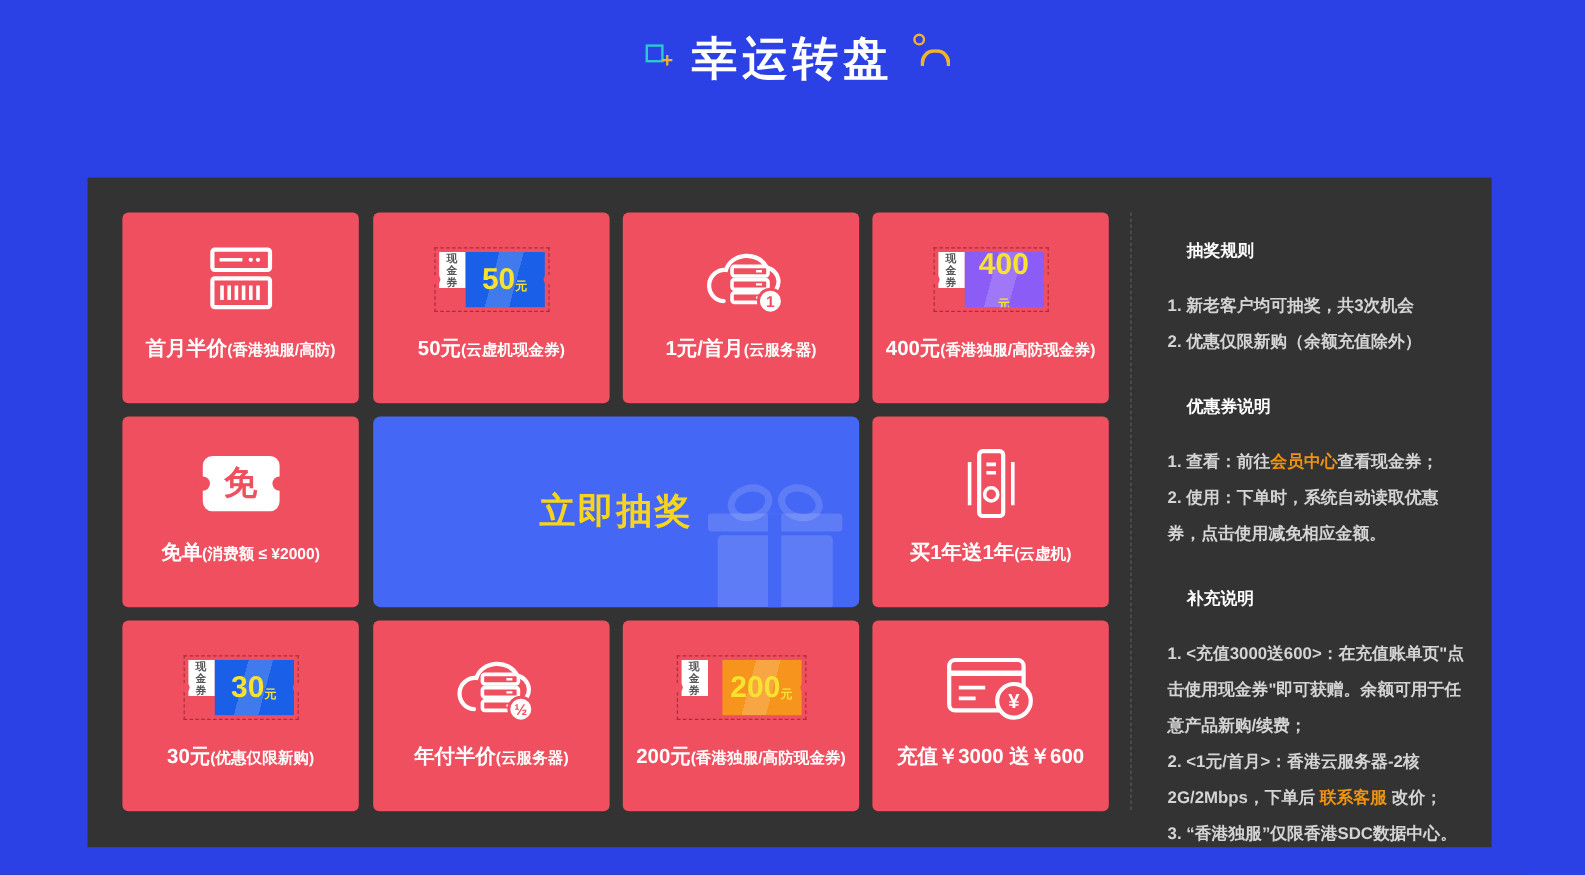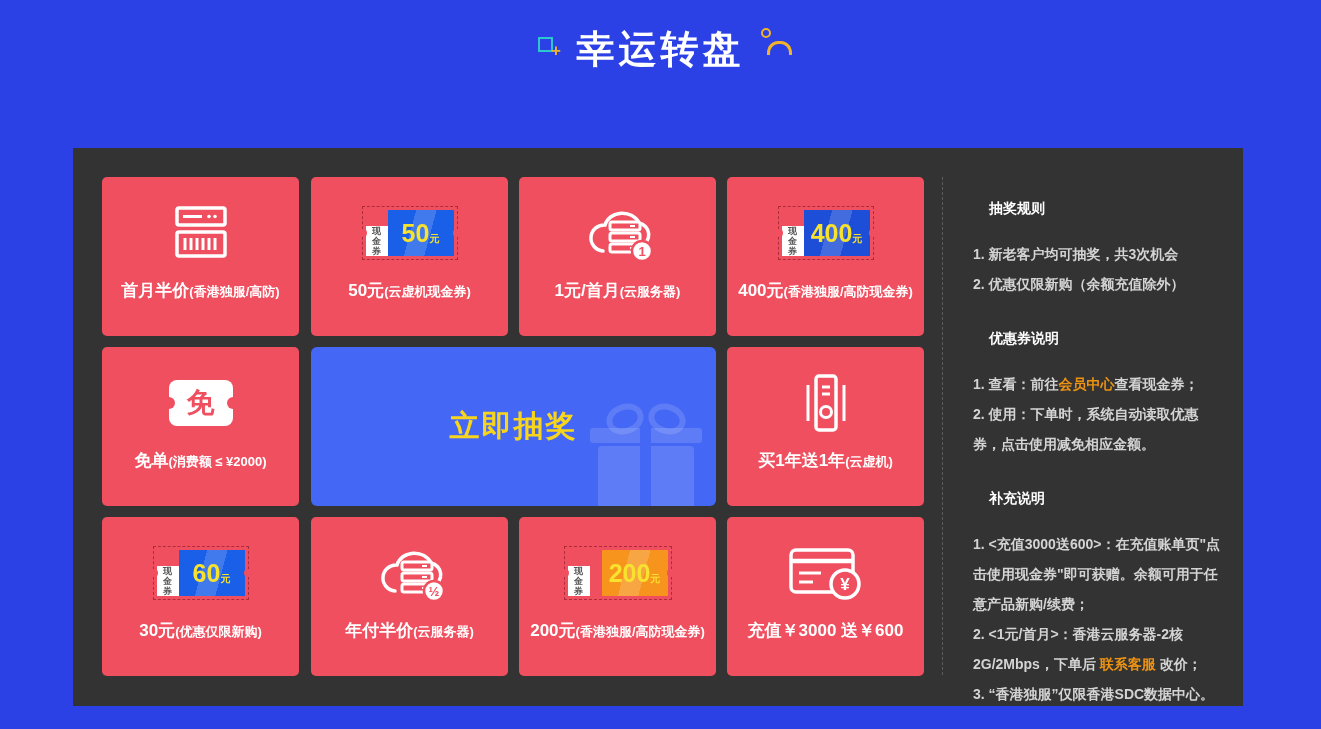--- a/index.html
+++ b/index.html
@@ -20,29 +20,29 @@
   
   .panel{position:absolute;left:73px;top:148px;width:1170px;height:558px;background:#333333;}
   .card{position:absolute;width:197px;height:159px;background:#F04F5F;border-radius:5px;}
   .c1{left:29px}.c2{left:238px}.c3{left:446px}.c4{left:654px}
   .r1{top:29px}.r2{top:199px}.r3{top:369px}
   .card-icon{position:absolute;left:0;top:8px;width:100%;height:96px;display:flex;align-items:center;justify-content:center;}
   .card-label{position:absolute;left:0;top:102px;width:100%;text-align:center;color:#fff;white-space:nowrap;}
   .card-label .main{font-size:17px;font-weight:bold;}
   .card-label .sub{font-size:13px;font-weight:bold;}
   
-  .coupon{position:relative;display:flex;align-items:flex-end;border:1px dashed rgba(120,15,30,.55);padding:3px;}
+  .coupon{position:relative;display:flex;align-items:flex-start;border:1px dashed rgba(120,15,30,.55);padding:3px;}
   .coupon .stub{width:22px;background:#fff;display:flex;align-items:center;justify-content:center;}
   .coupon .stub span{display:inline-block;width:11px;font-size:9px;line-height:10px;color:#555;font-weight:bold;word-break:break-all;text-align:center;}
   .coupon .cval{position:relative;width:66px;height:46px;display:flex;align-items:center;justify-content:center;overflow:hidden;}
   .coupon .cval::before{content:"";position:absolute;inset:0;background:linear-gradient(105deg,transparent 36%,rgba(255,255,255,.17) 36%,rgba(255,255,255,.17) 62%,transparent 62%);}
   .coupon .amt{font-size:25px;font-weight:bold;color:#F7E22D;position:relative;}
   .coupon .unit{font-size:10px;font-weight:bold;color:#F7E22D;margin-top:12px;position:relative;}
   .cv-blue{background:#1A5FE8;}
-  .cv-purple{background:#1d4ed8;}
+  .cv-purple{background:#8b5cf6;flex-direction:column;}
   .cv-orange{background:#F7941E;margin-left:12px;}
   .coupon .notch-l,.coupon .notch-r{position:absolute;top:50%;margin-top:-4px;width:8px;height:8px;border-radius:50%;background:#F04F5F;}
   .coupon .notch-l{left:-4px;}
   .coupon .notch-r{right:-4px;}
   
   .ticket{position:relative;width:64px;height:46px;background:#fff;border-radius:8px;display:flex;align-items:center;justify-content:center;font-size:28px;font-weight:bold;color:#F04F5F;}
   .ticket::before,.ticket::after{content:"";position:absolute;top:50%;margin-top:-6px;width:12px;height:12px;border-radius:50%;background:#F04F5F;}
   .ticket::before{left:-6px;}
   .ticket::after{right:-6px;}
   
@@ -183,21 +183,21 @@
     <div class="card-label"><span class="main">买1年送1年</span><span class="sub">(云虚机)</span></div>
   </div>
 
   <div class="card c1 r3">
     <div class="card-icon">
       <div class="coupon">
         <div class="stub">
             <span>现金券</span>
           </div>
         <div class="cval cv-blue">
-            <span class="amt">60</span>
+            <span class="amt">30</span>
             <span class="unit">元</span>
           </div>
         <div class="notch-l"></div>
           <div class="notch-r"></div>
       </div>
     </div>
     <div class="card-label"><span class="main">30元</span><span class="sub">(优惠仅限新购)</span></div>
   </div>
 
   <div class="card c2 r3">

